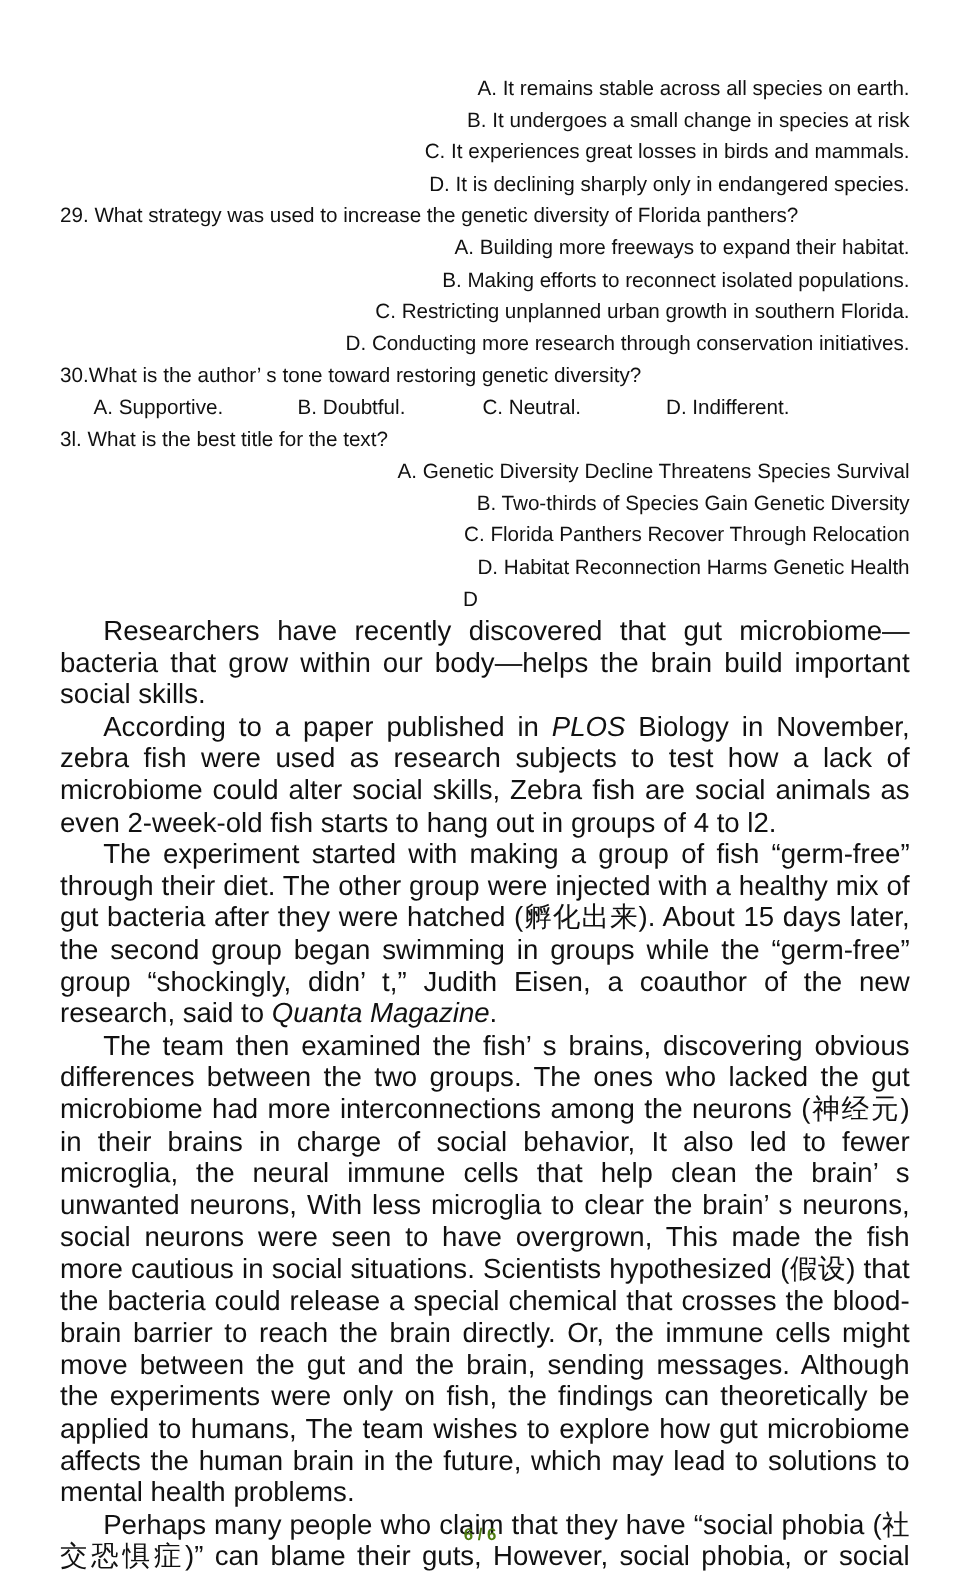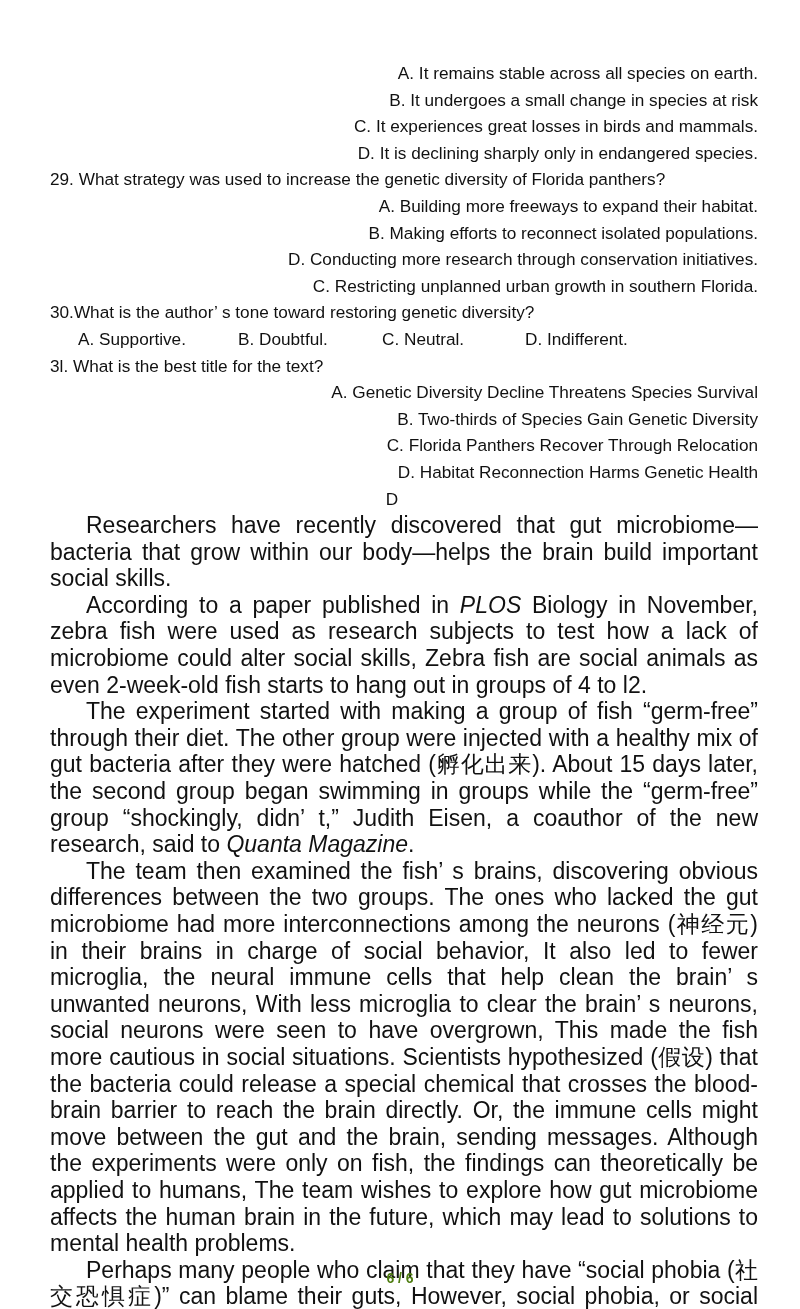--- a/index.html
+++ b/index.html
@@ -30,20 +30,21 @@
     .opt {
       padding-left: 28px;
       text-align: right;
     }
     .q {
       padding-left: 0;
     }
     .row-opts {
       display: flex;
       padding-left: 28px;
+      gap: 10px;
     }
     .row-opts span:nth-child(1) { width: 160px; }
     .row-opts span:nth-child(2) { width: 144px; }
     .row-opts span:nth-child(3) { width: 143px; }
     .section-letter {
       text-align: center;
       height: 26.6px;
       line-height: 26.6px;
       padding-left: 0;
       margin-left: -24px;
@@ -77,22 +78,22 @@
     <div class="line opt">A. It remains stable across all species on earth.</div>
     <div class="line opt">B. It undergoes a small change in species at risk</div>
     <div class="line opt">C. It experiences great losses in birds and mammals.</div>
     <div class="line opt">D. It is declining sharply only in endangered species.</div>
   </div>
 
   <div>
     <div class="line q">29. What strategy was used to increase the genetic diversity of Florida panthers?</div>
     <div class="line opt">A. Building more freeways to expand their habitat.</div>
     <div class="line opt">B. Making efforts to reconnect isolated populations.</div>
+    <div class="line opt">C. Restricting unplanned urban growth in southern Florida.</div>
     <div class="line opt">D. Conducting more research through conservation initiatives.</div>
-    <div class="line opt">C. Restricting unplanned urban growth in southern Florida.</div>
   </div>
 
   <div>
     <div class="line q">30.What is the author’ s tone toward restoring genetic diversity?</div>
     <div class="line row-opts">
       <span>A. Supportive.</span>
       <span>B. Doubtful.</span>
       <span>C. Neutral.</span>
       <span>D. Indifferent.</span>
     </div>

